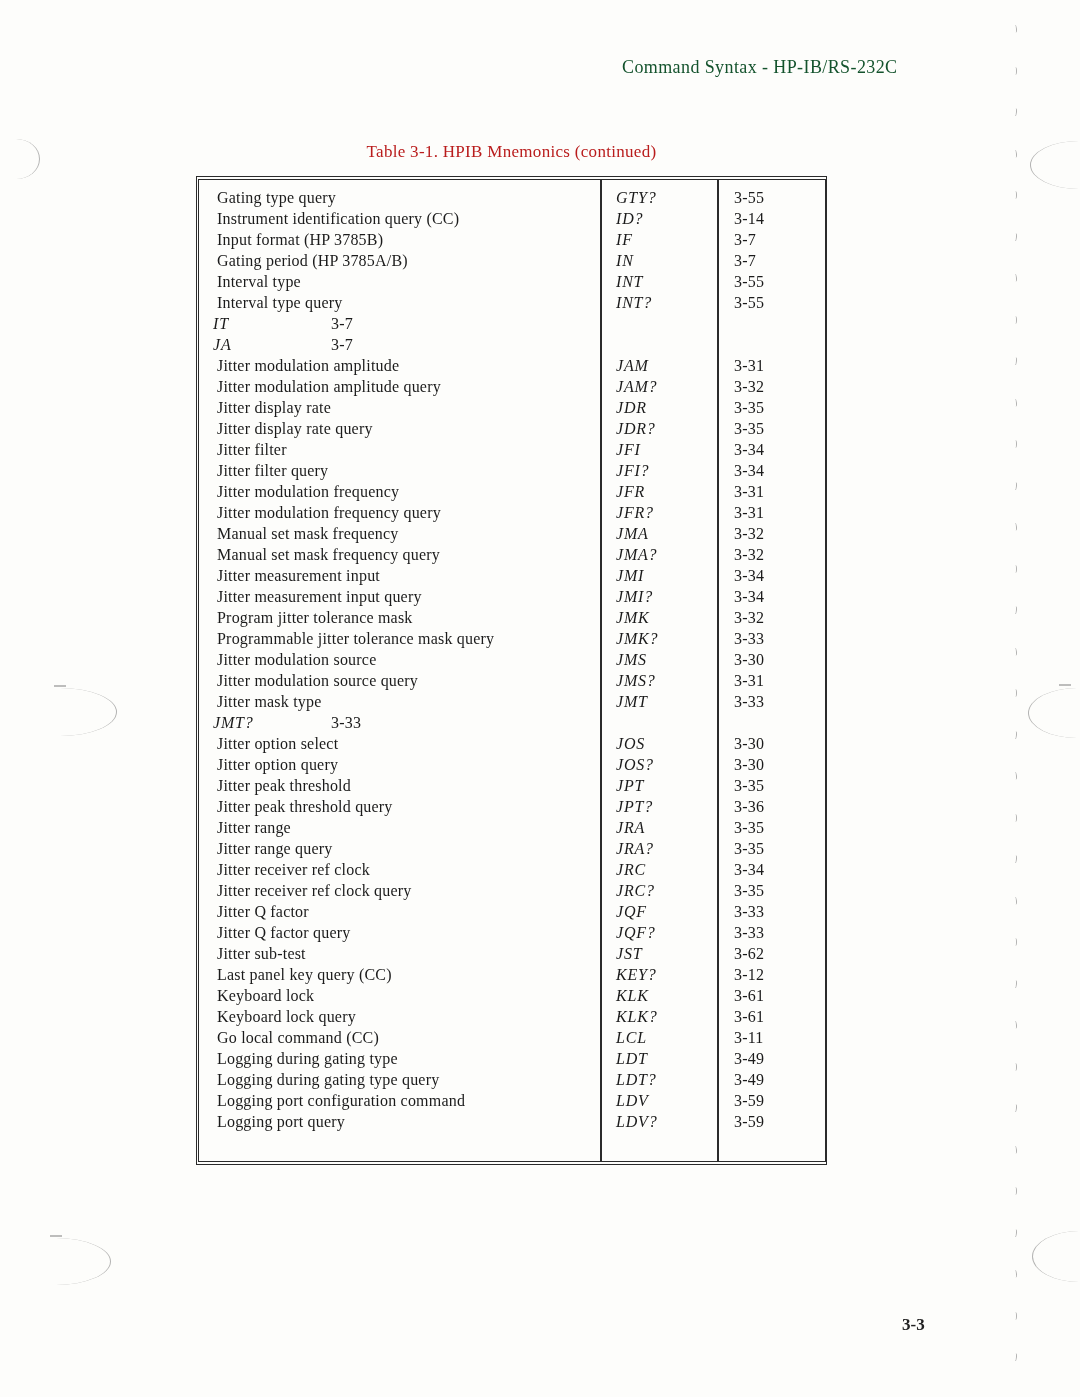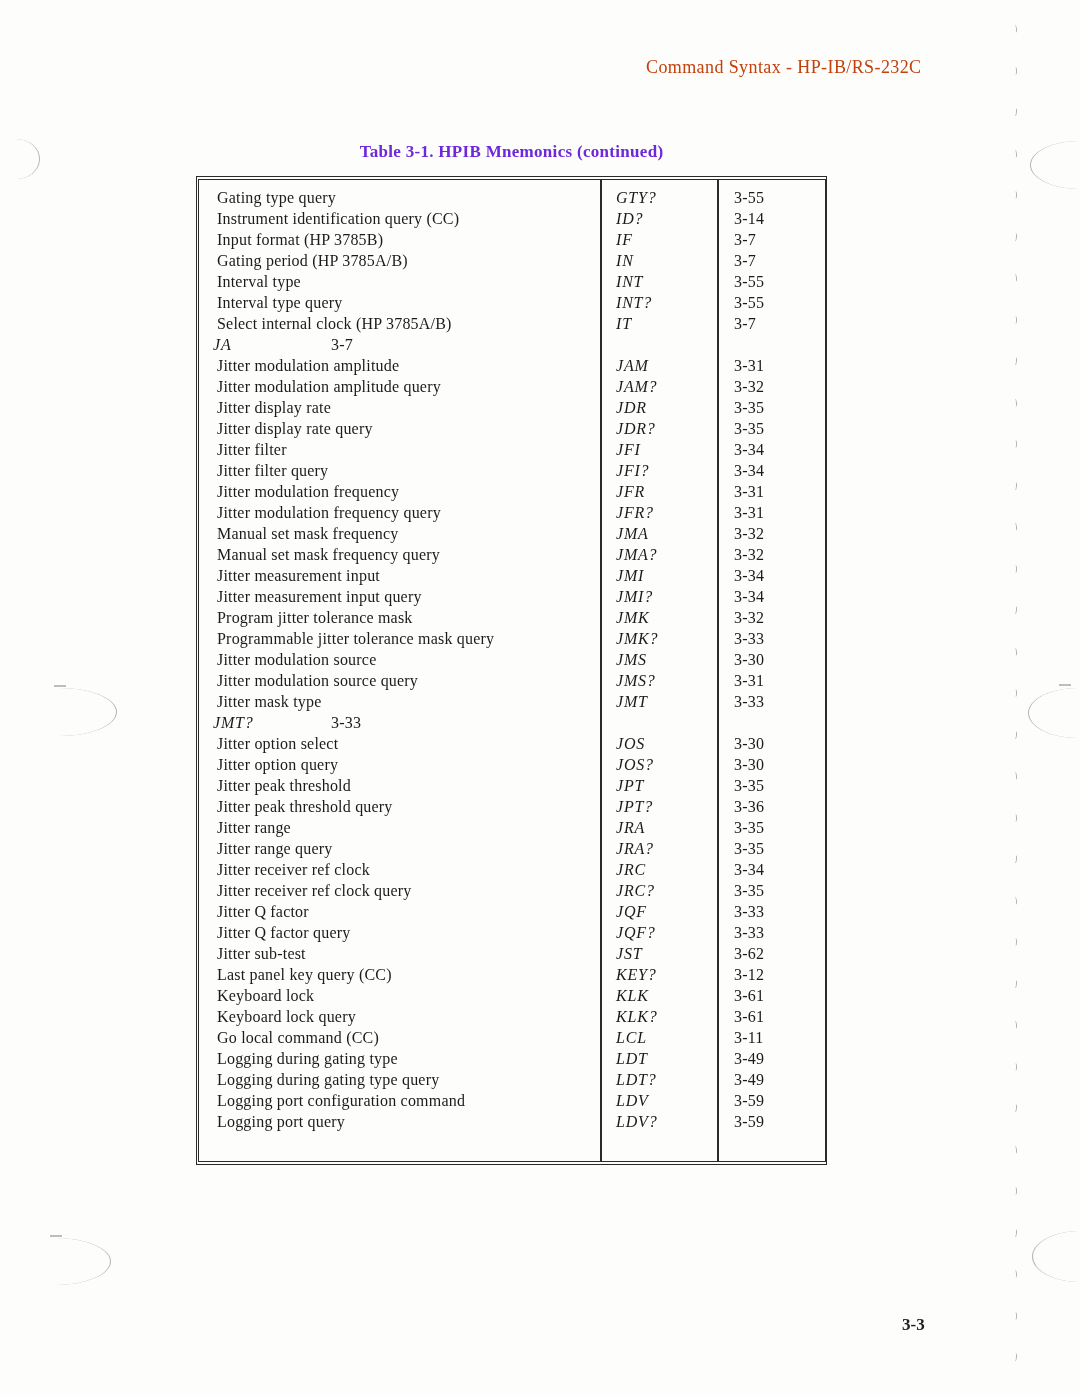--- a/index.html
+++ b/index.html
@@ -7,36 +7,36 @@
     position:relative;
     width:1080px;height:1397px;
     background:#fdfdfb;
     overflow:hidden;
     font-family:"Liberation Serif","DejaVu Serif",serif;
     color:#1b1b1b;
   }
   
   .running-header{
     position:absolute;
-    left:646px;top:57px;
+    left:622px;top:57px;
     font-size:18px;
     letter-spacing:0.4px;
-    color:#c2410c;
+    color:#14532d;
     white-space:nowrap;
   }
   
   .table-title{
     position:absolute;
     left:196px;top:142px;
     width:631px;
     text-align:center;
     font-size:17px;
-    font-weight:bold;
+    font-weight:normal;
     letter-spacing:0.3px;
-    color:#6d28d9;
+    color:#b91c1c;
     white-space:nowrap;
   }
   
   .mnemonic-table{
     position:absolute;
     left:196px;top:176px;
     width:631px;height:989px;
     border-top:4px double #2b2b2b;
     border-bottom:4px double #2b2b2b;
     border-left:3px double #2b2b2b;
@@ -152,21 +152,20 @@
           <span class="cell-page">3-55</span>
         </div>
 
         <div class="row">
           <span class="cell-desc">Interval type query</span>
           <span class="cell-mnemonic">INT?</span>
           <span class="cell-page">3-55</span>
         </div>
 
         <div class="row">
-          <span class="cell-desc">Select internal clock (HP 3785A/B)</span>
           <span class="cell-mnemonic">IT</span>
           <span class="cell-page">3-7</span>
         </div>
 
         <div class="row">
           <span class="cell-mnemonic">JA</span>
           <span class="cell-page">3-7</span>
         </div>
 
         <div class="row">

